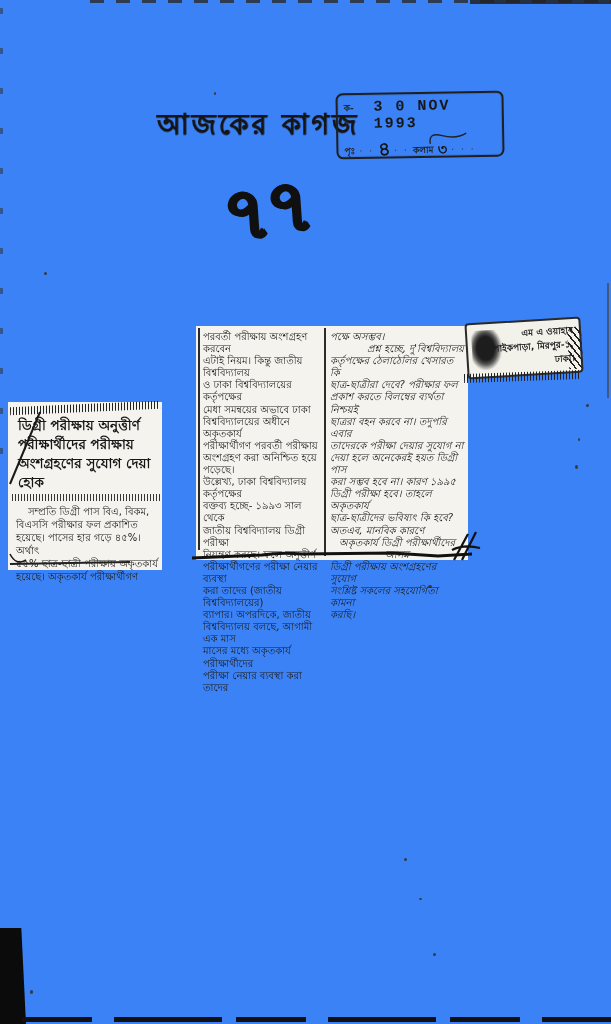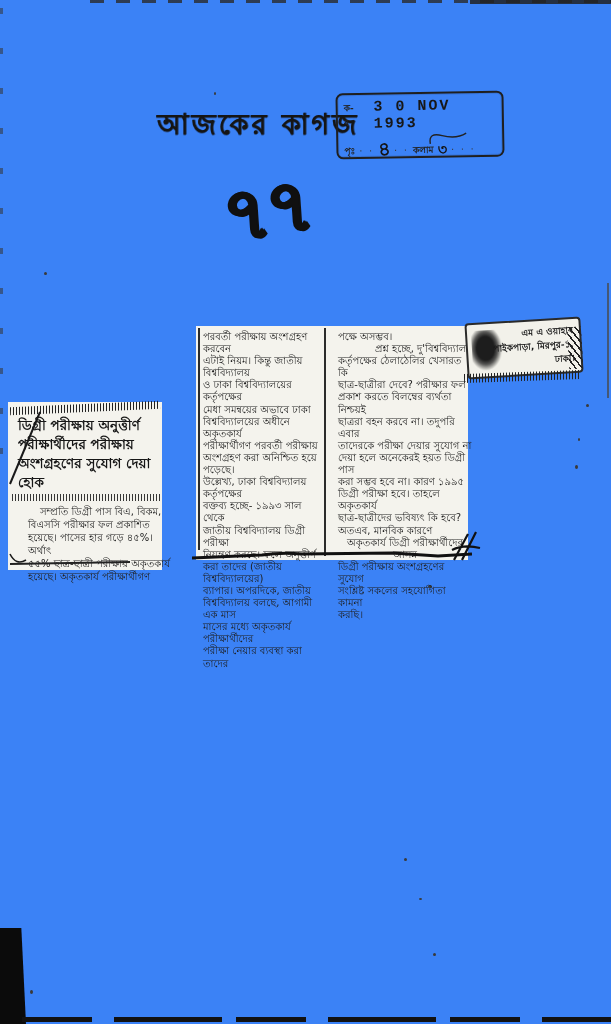--- a/index.html
+++ b/index.html
@@ -45,34 +45,34 @@
     transform:rotate(-10deg) skewX(-6deg);letter-spacing:-6px;
     text-shadow:2px 1px 0 #101010,-1px 0 0 #101010;}
   
   .hatch{background:repeating-linear-gradient(90deg,#222 0 1px,transparent 1px 3px);}
   
   .left-clip{position:absolute;left:8px;top:402px;width:154px;height:168px;background:#f4f3ed;}
   .left-clip-tophatch{position:absolute;left:2px;top:2px;width:150px;height:8px;transform:rotate(-2.5deg);}
   .left-clip-headline{position:absolute;left:10px;top:14px;width:142px;
     font-size:13.5px;font-weight:900;line-height:19px;color:#171717;}
   .left-clip-divider{position:absolute;left:4px;top:92px;width:148px;height:7px;opacity:.9;}
-  .left-clip-body{position:absolute;left:20px;top:103px;width:148px;
+  .left-clip-body{position:absolute;left:8px;top:103px;width:148px;
     font-size:10px;line-height:13px;color:#222;}
   .left-clip-body .bline:first-child{text-indent:12px;}
   .left-clip-slash{position:absolute;left:-2px;top:6px;width:50px;height:80px;}
   .left-clip-bottom{position:absolute;left:2px;top:160px;width:120px;height:2px;background:#222;transform:rotate(-1deg);}
   .left-clip-hook{position:absolute;left:0px;top:148px;width:20px;height:20px;}
   
   .article{position:absolute;left:160px;top:326px;width:272px;height:234px;background:#f4f3ed;margin-left:36px;}
   .rule-v{position:absolute;top:2px;width:1.5px;background:#2b2b2b;}
   .rule-left{left:2px;height:222px;}
   .rule-mid{left:128px;height:228px;}
   .col{position:absolute;top:5px;font-size:10px;line-height:12.1px;color:#1e1e1e;}
   .col1{left:7px;width:118px;}
-  .col2{left:142px;width:134px;}
+  .col2{left:134px;width:134px;font-style:italic;}
   .col2 .aline:nth-child(2){text-indent:16px;text-align:right;}
   .col2 .aline:nth-child(13){text-align:center;}
   .article-bottomline{position:absolute;left:-4px;top:222px;width:280px;height:14px;}
   .signature{position:absolute;left:252px;top:204px;width:34px;height:34px;}
   
   .sender-box{position:absolute;left:466px;top:320px;width:112px;height:52px;
     border:2px solid #2a2a2a;border-radius:4px;transform:rotate(-3.5deg);background:#f2f1ea;}
   .sender-lines{position:absolute;right:6px;top:4px;text-align:right;
     font-size:9px;font-weight:bold;line-height:14px;color:#1b1b1b;}
   .sender-smudge{position:absolute;left:4px;top:6px;width:30px;height:40px;
@@ -161,20 +161,21 @@
         <div class="aline">এটাই নিয়ম। কিন্তু জাতীয় বিশ্ববিদ্যালয়</div>
         <div class="aline">ও ঢাকা বিশ্ববিদ্যালয়ের কর্তৃপক্ষের</div>
         <div class="aline">মেধা সমন্বয়ের অভাবে ঢাকা</div>
         <div class="aline">বিশ্ববিদ্যালয়ের অধীনে অকৃতকার্য</div>
         <div class="aline">পরীক্ষার্থীগণ পরবর্তী পরীক্ষায়</div>
         <div class="aline">অংশগ্রহণ করা অনিশ্চিত হয়ে পড়েছে।</div>
         <div class="aline">উল্লেখ্য, ঢাকা বিশ্ববিদ্যালয় কর্তৃপক্ষের</div>
         <div class="aline">বক্তব্য হচ্ছে- ১৯৯৩ সাল থেকে</div>
         <div class="aline">জাতীয় বিশ্ববিদ্যালয় ডিগ্রী পরীক্ষা</div>
         <div class="aline">নিয়ন্ত্রণ করছে। ফলে অনুত্তীর্ণ</div>
+        <div class="aline">পরীক্ষার্থীগণের পরীক্ষা নেয়ার ব্যবস্থা</div>
         <div class="aline">করা তাদের (জাতীয় বিশ্ববিদ্যালয়ের)</div>
         <div class="aline">ব্যাপার। অপরদিকে, জাতীয়</div>
         <div class="aline">বিশ্ববিদ্যালয় বলছে, আগামী এক মাস</div>
         <div class="aline">মাসের মধ্যে অকৃতকার্য পরীক্ষার্থীদের</div>
         <div class="aline">পরীক্ষা নেয়ার ব্যবস্থা করা তাদের</div>
       </div>
     <div class="col col2">
         <div class="aline">পক্ষে অসম্ভব।</div>
         <div class="aline">প্রশ্ন হচ্ছে, দু'বিশ্ববিদ্যালয়</div>
         <div class="aline">কর্তৃপক্ষের ঠেলাঠেলির খেসারত কি</div>

